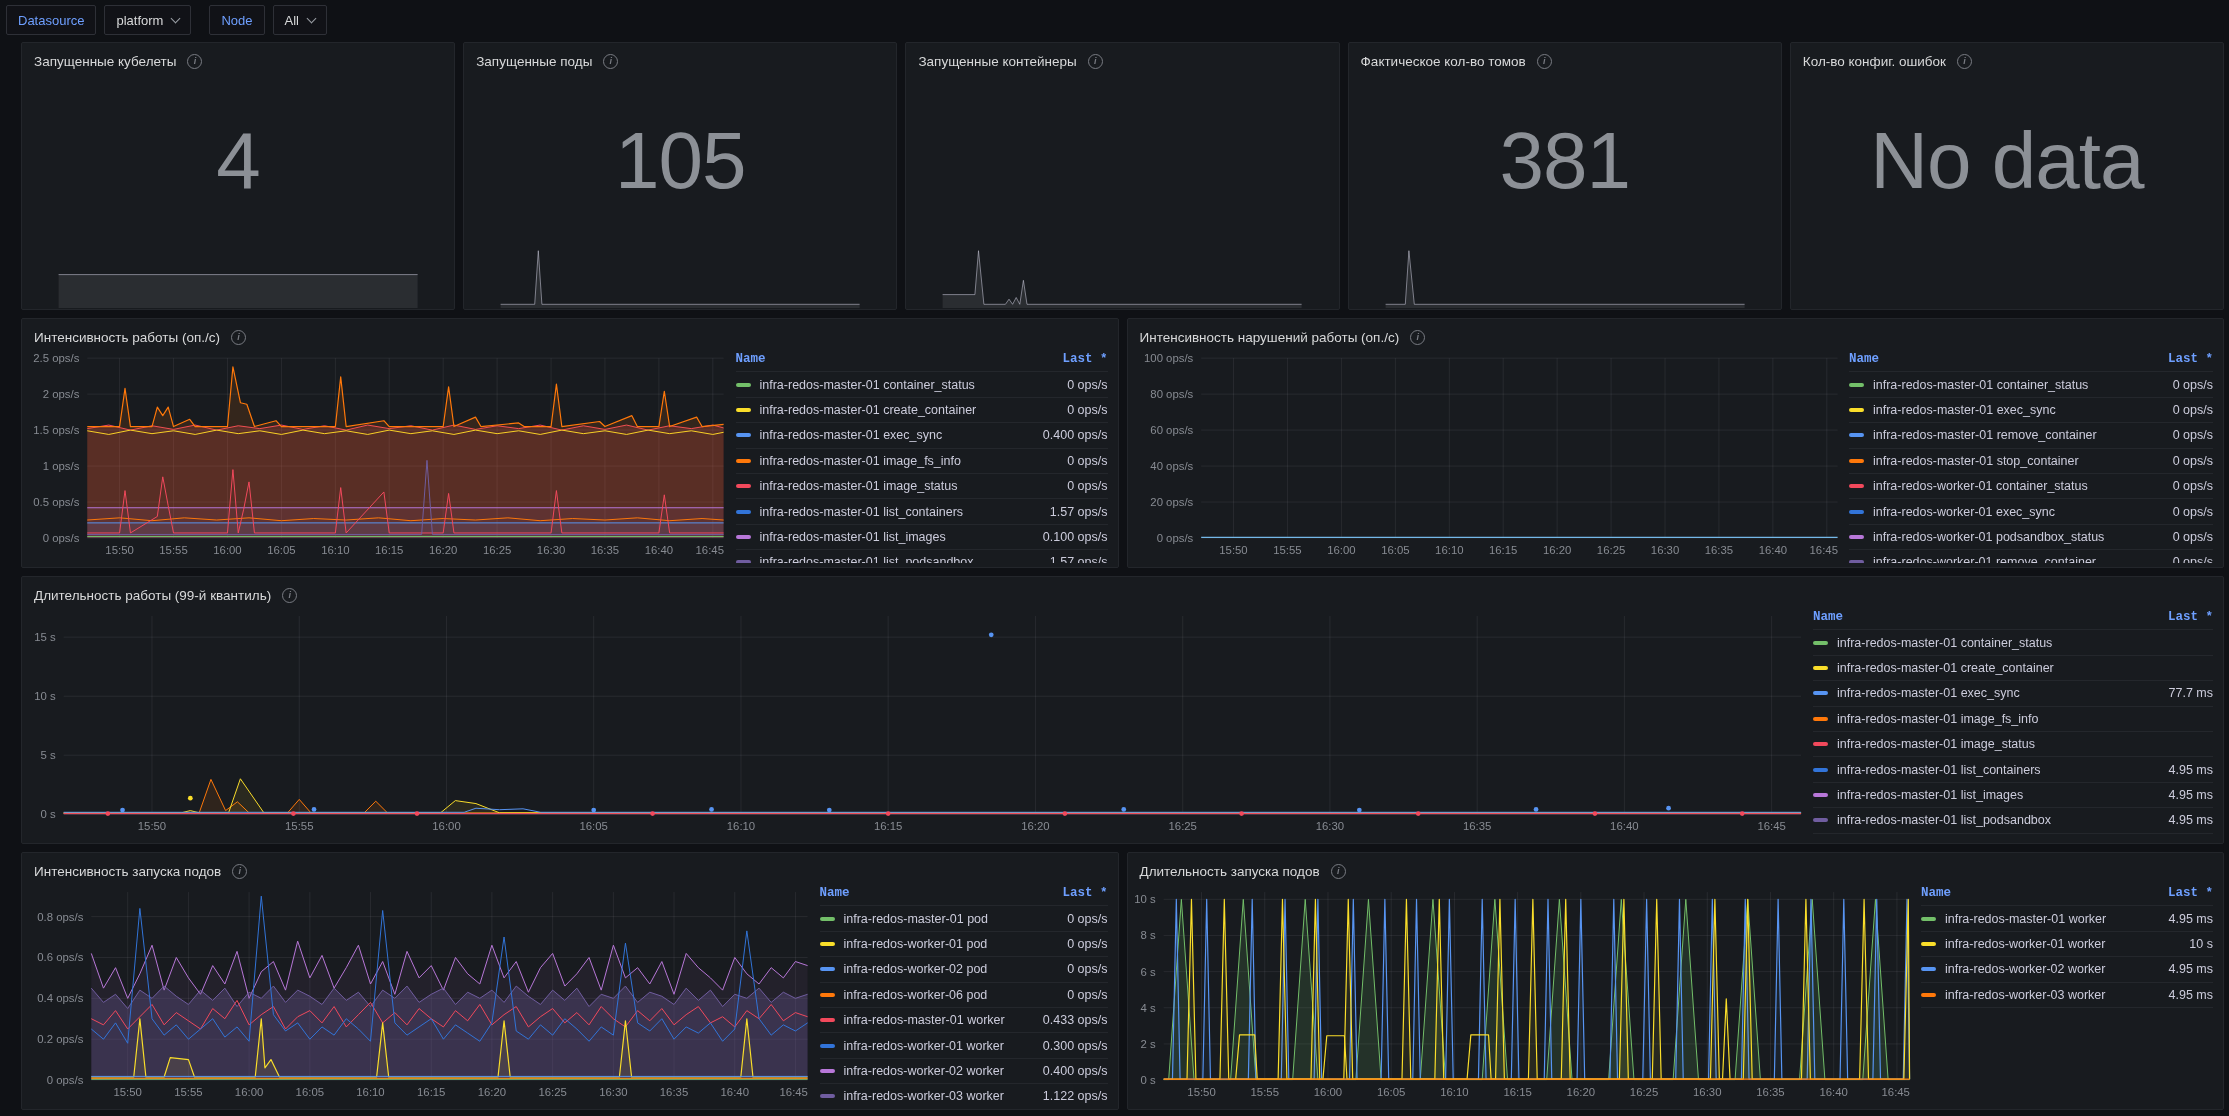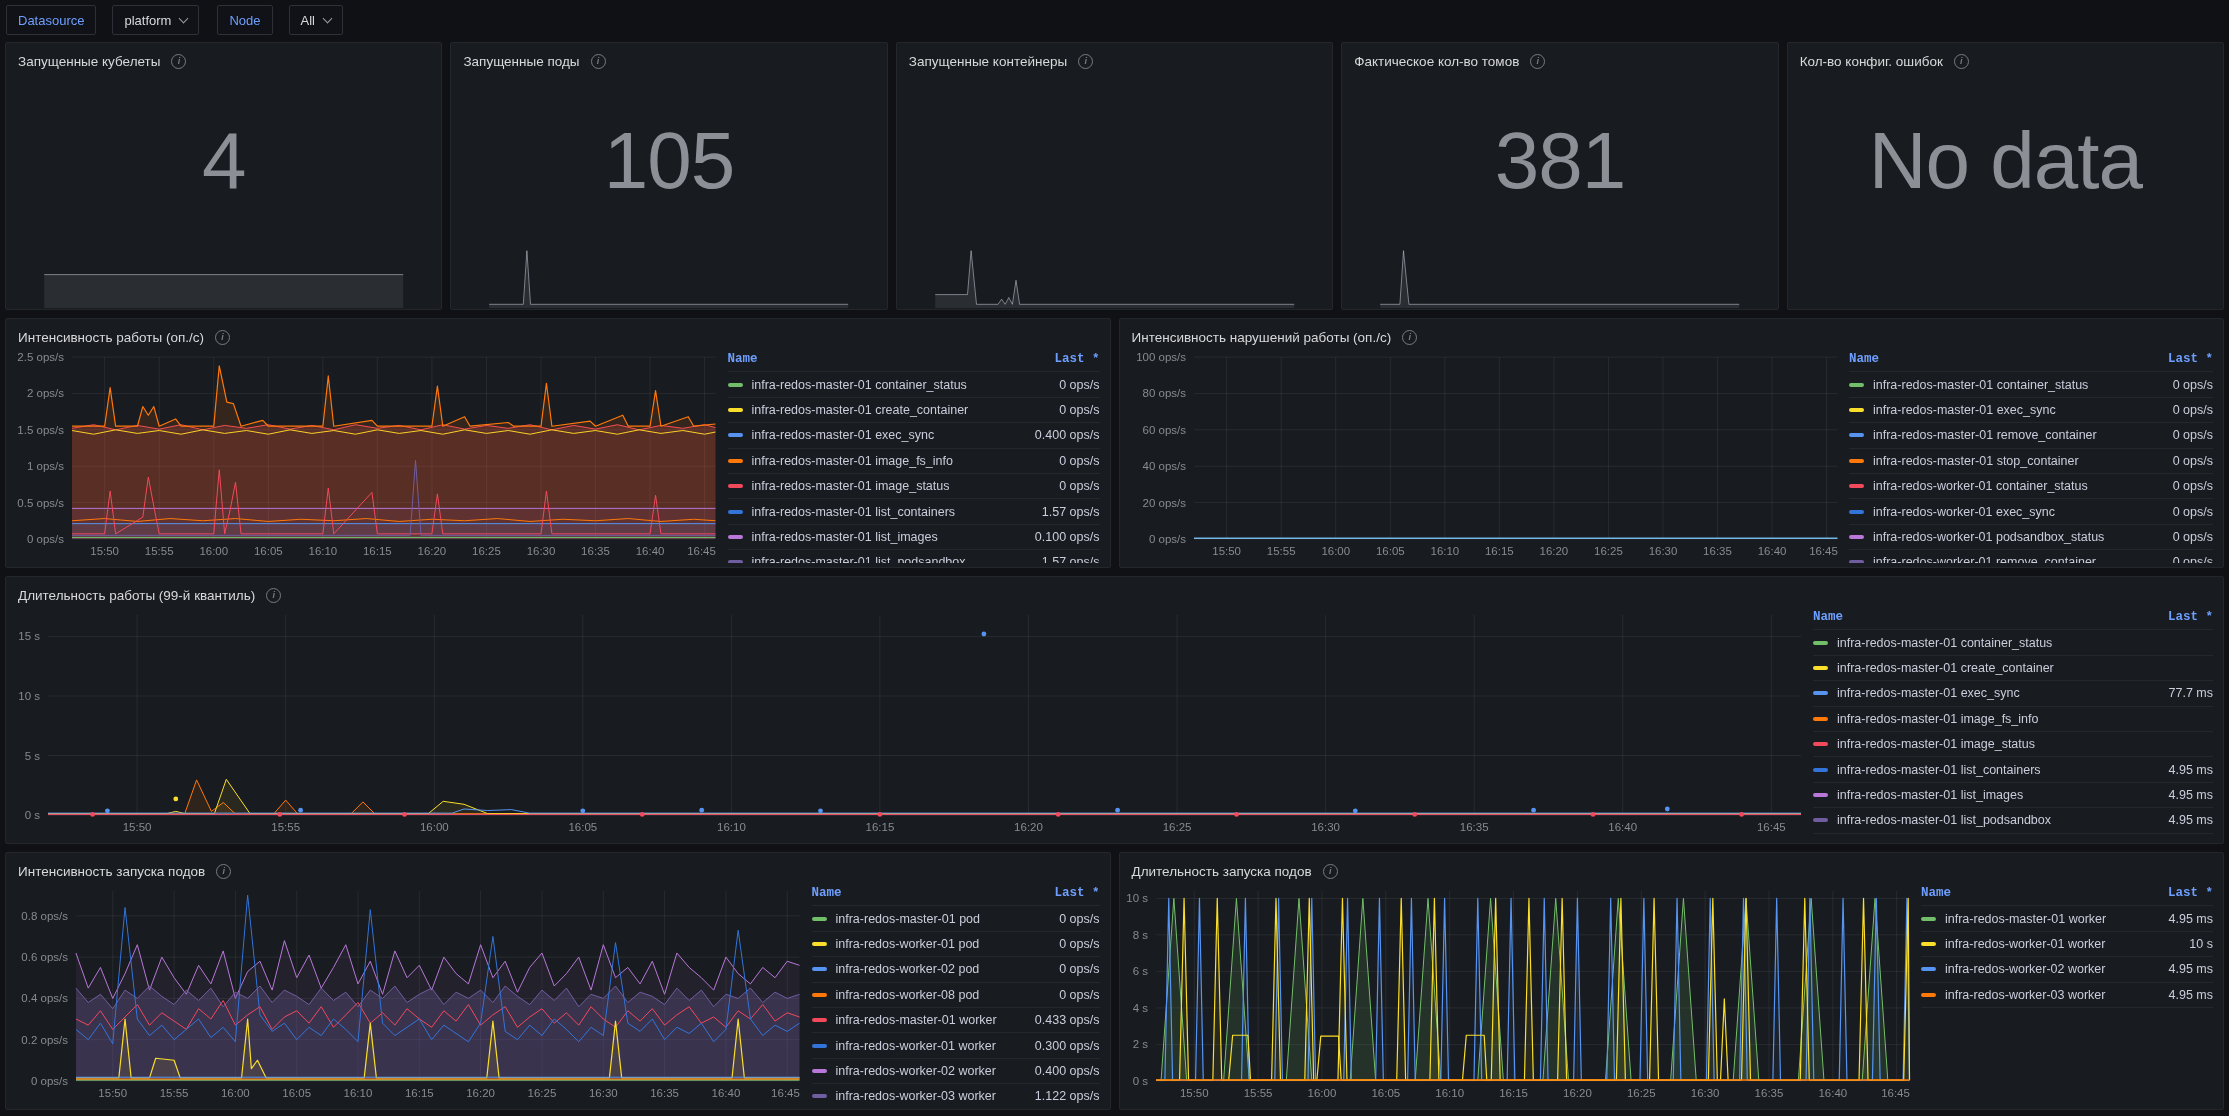--- a/index.html
+++ b/index.html
@@ -3,29 +3,29 @@
 <meta charset="utf-8">
 <style>
   html,body{margin:0;padding:0;}
   body{
     width:2229px;height:1116px;overflow:hidden;
     background:#0f1115;color:#ccccdc;
     font-family:"Liberation Sans", sans-serif;
   }
   
   .topbar{display:flex;align-items:center;gap:18px;padding:5px 6px;height:30px;}
-  .tb-group{display:flex;gap:16px;text-align:right;}
+  .tb-group{display:flex;gap:8px;text-align:right;}
   .tb-box{border:1px solid #2e3037;border-radius:2px;background:#111217;height:28px;
           display:flex;align-items:center;padding:0 11px;font-size:13px;cursor:pointer;}
   .tb-link{color:#6e9fff;}
   .tb-value{color:#d8d9da;font-weight:500;}
   .caret{width:6px;height:6px;border-right:1.5px solid #9a9ea5;border-bottom:1.5px solid #9a9ea5;
          transform:rotate(45deg);margin-left:9px;margin-top:-4px;}
   
-  .dash{display:flex;flex-direction:column;gap:8px;padding:2px 5px;}
+  .dash{display:flex;flex-direction:column;gap:8px;padding:2px 5px;margin-left:16px;}
   .row{display:flex;gap:8px;}
   .panel{background:#181b1f;border:1px solid #23262b;border-radius:2px;position:relative;flex:1;}
   .row-stats{height:268px;}
   .row-2{height:250px;}
   .row-3{height:268px;}
   .row-4{height:258px;}
   .panel-header{display:flex;align-items:center;gap:11px;padding:8px 12px 0;height:20px;}
   .panel-title{font-size:13.5px;font-weight:500;color:#d8d9da;white-space:nowrap;}
   .info-icon{width:13px;height:13px;border:1.2px solid #787b82;border-radius:50%;color:#787b82;
              font-size:9px;font-style:italic;font-weight:700;display:flex;align-items:center;
@@ -523,21 +523,21 @@
                      <span class="lg-name">infra-redos-worker-01 pod</span>
                      <span class="lg-last">0 ops/s</span>
             </div>
             <div class="lg-row">
               <span class="lg-swatch" style="background:#5794F2"></span>
                      <span class="lg-name">infra-redos-worker-02 pod</span>
                      <span class="lg-last">0 ops/s</span>
             </div>
             <div class="lg-row">
               <span class="lg-swatch" style="background:#FF780A"></span>
-                     <span class="lg-name">infra-redos-worker-08 pod</span>
+                     <span class="lg-name">infra-redos-worker-06 pod</span>
                      <span class="lg-last">0 ops/s</span>
             </div>
             <div class="lg-row">
               <span class="lg-swatch" style="background:#F2495C"></span>
                      <span class="lg-name">infra-redos-master-01 worker</span>
                      <span class="lg-last">0.433 ops/s</span>
             </div>
             <div class="lg-row">
               <span class="lg-swatch" style="background:#3274D9"></span>
                      <span class="lg-name">infra-redos-worker-01 worker</span>

